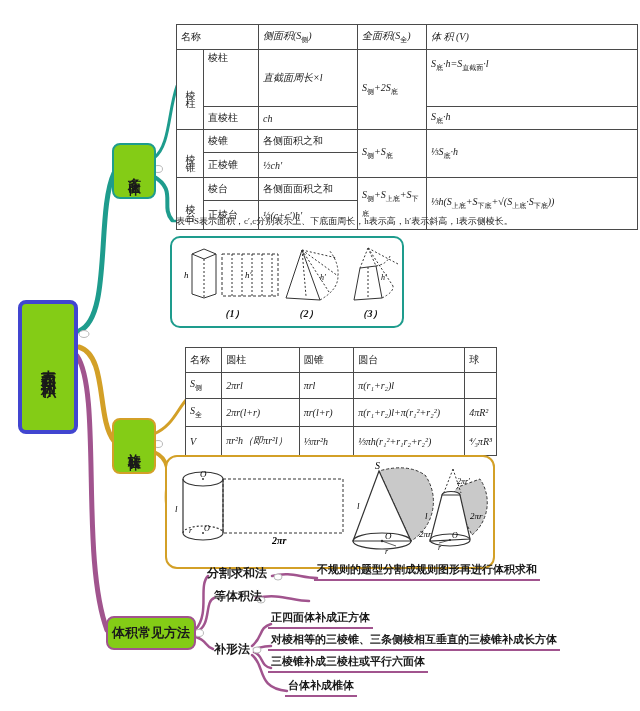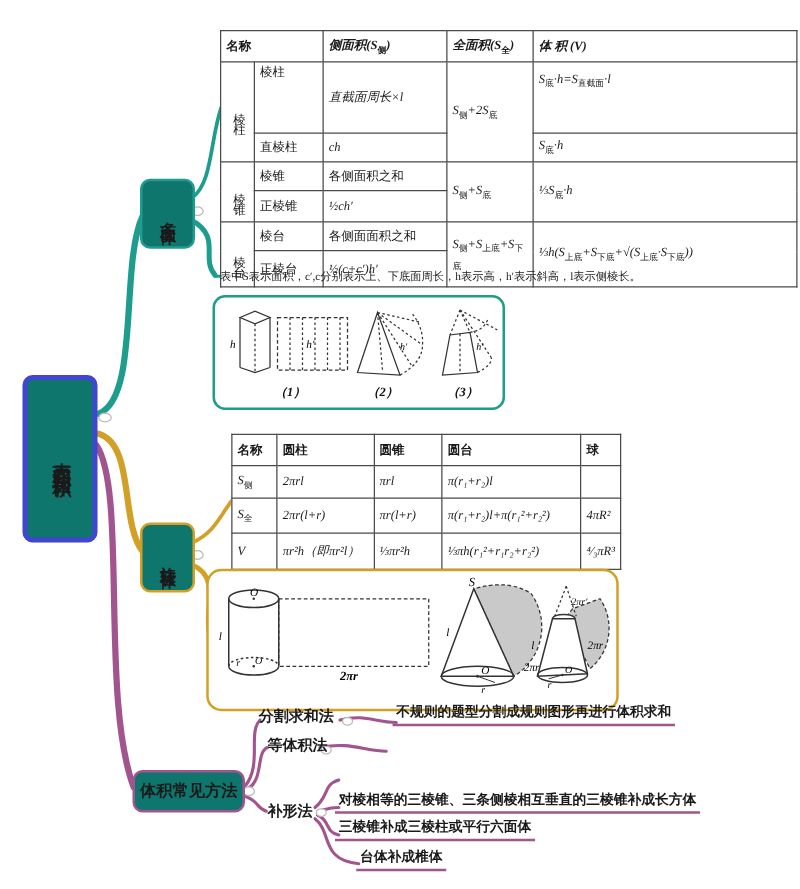--- a/index.html
+++ b/index.html
@@ -1,32 +1,32 @@
 <!DOCTYPE html>
 <html><head>
 <meta charset="utf-8">
 <style>
   html,body{margin:0;padding:0;background:#fff;}
   #canvas{position:relative;width:640px;height:711px;background:#ffffff;overflow:hidden;
           font-family:"Liberation Sans",sans-serif;color:#1a1a1a;}
   svg{display:block;}
   .abs{position:absolute;}
   
-  .node{background:#0f766e;border-radius:8px;display:flex;align-items:center;justify-content:center;
+  .node{background:#84cc16;border-radius:8px;display:flex;align-items:center;justify-content:center;
         font-weight:bold;box-sizing:border-box;}
   .vtext{writing-mode:vertical-rl;text-orientation:upright;letter-spacing:3px;}
   #root-node{left:18px;top:300px;width:60px;height:134px;border:4px solid #4145d0;font-size:15px;z-index:3;}
   #node-poly{left:112px;top:143px;width:44px;height:56px;border:2.5px solid #1e9c8d;font-size:13px;z-index:3;}
   #node-rev{left:112px;top:418px;width:44px;height:56px;border:2.5px solid #d3a027;font-size:13px;z-index:3;}
   #node-methods{left:106px;top:616px;width:90px;height:34px;border:2.5px solid #a1548e;font-size:13px;z-index:3;}
   
   table{border-collapse:collapse;background:#fff;}
   td,th{border:1px solid #4a4a4a;padding:1px 4px;font-size:10px;text-align:left;vertical-align:middle;
         font-family:"Liberation Serif",serif;}
-  th{font-weight:bold;}
+  th{font-weight:normal;}
   .fml{font-style:italic;}
   .fml sub{font-size:7px;font-style:normal;}
   #table1{left:176px;top:24px;width:462px;}
   #table2{left:185px;top:347px;width:312px;}
   .gcell{width:24px;text-align:center;}
   #footnote1{left:176px;top:215px;width:552px;font-size:9px;font-family:"Liberation Serif",serif;color:#222;}
   
   #figbox1{left:170px;top:236px;width:230px;height:88px;border:2px solid #1e9c8d;border-radius:10px;background:#fff;z-index:2;}
   #figbox2{left:165px;top:455px;width:326px;height:110px;border:2.5px solid #d3a027;border-radius:12px;background:#fff;z-index:2;}
   .sketch text{font-family:"Liberation Serif",serif;font-style:italic;}
@@ -271,20 +271,23 @@
     <span>不规则的题型分割成规则图形再进行体积求和</span>
   </div>
 
   <div class="abs mlabel" style="left:214px;top:588px;">
     <span>等体积法</span>
   </div>
 
   <div class="abs mlabel" style="left:214px;top:641px;">
     <span>补形法</span>
   </div>
+  <div class="abs mleaf" style="left:268px;top:610px;">
+    <span>正四面体补成正方体</span>
+  </div>
   <div class="abs mleaf" style="left:268px;top:654px;">
     <span>三棱锥补成三棱柱或平行六面体</span>
   </div>
   <div class="abs mleaf" style="left:268px;top:632px;">
     <span>对棱相等的三棱锥、三条侧棱相互垂直的三棱锥补成长方体</span>
   </div>
   <div class="abs mleaf" style="left:285px;top:678px;">
     <span>台体补成椎体</span>
   </div>
 

